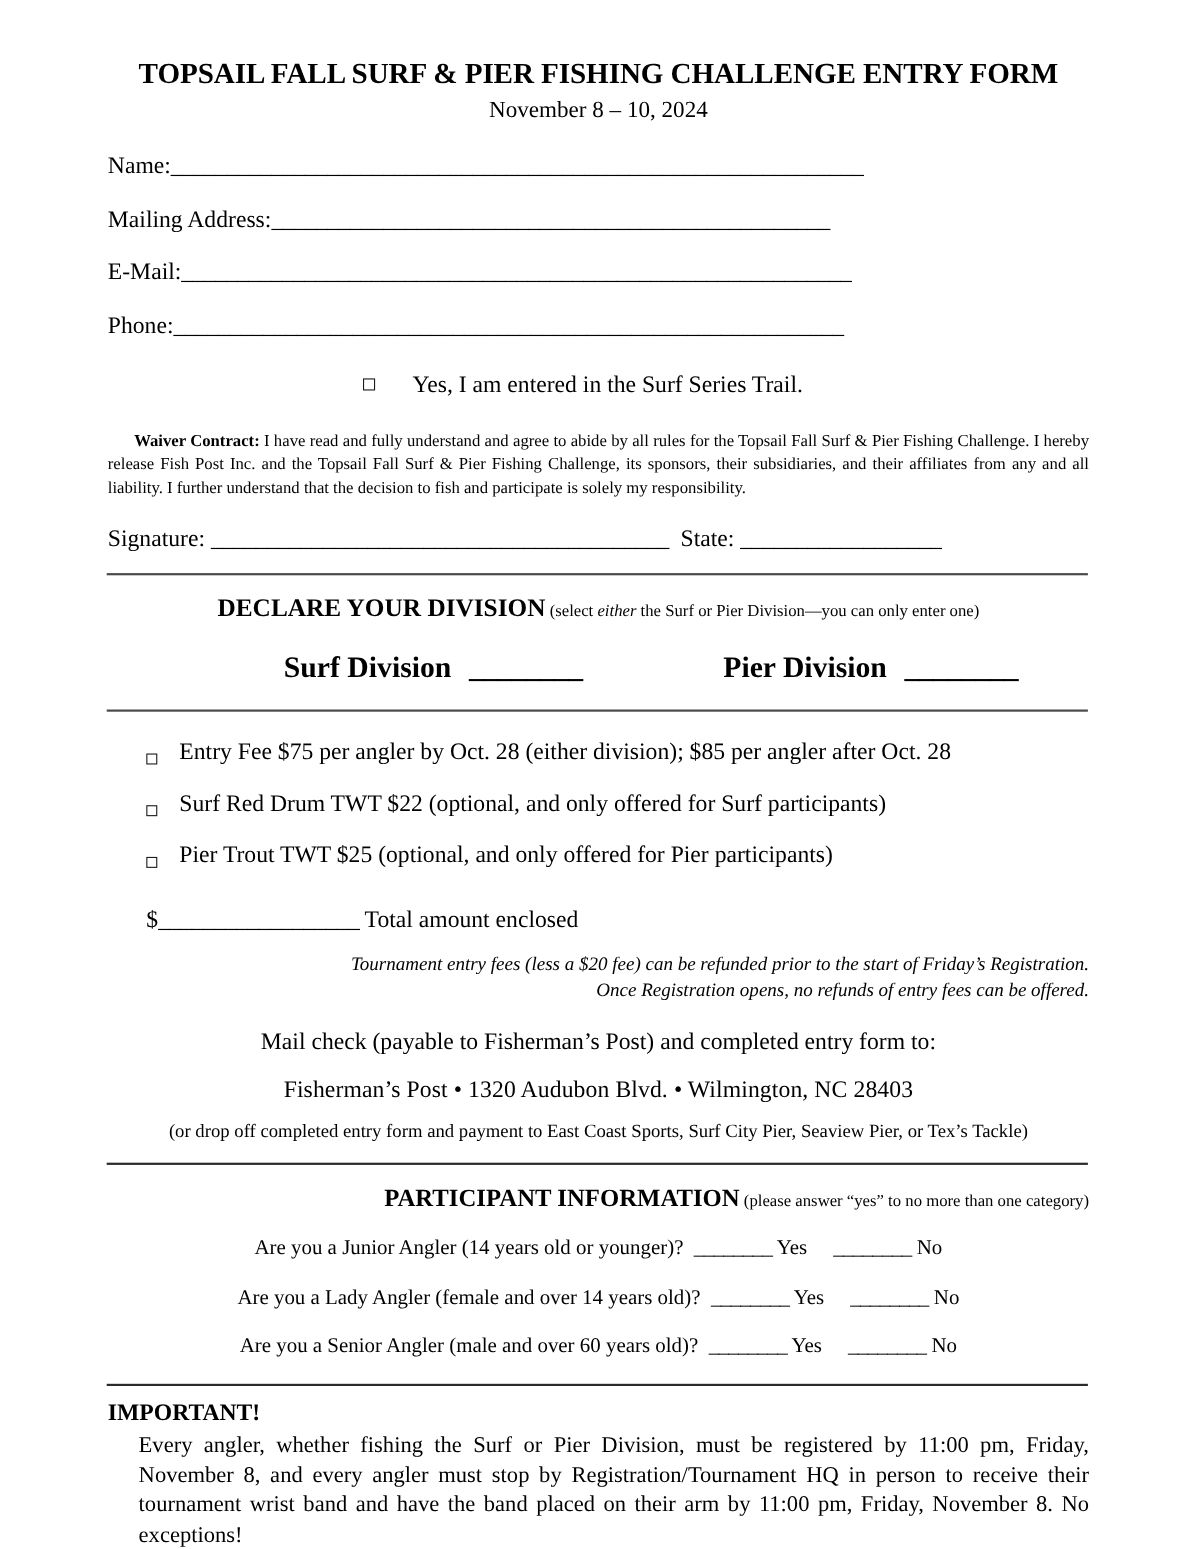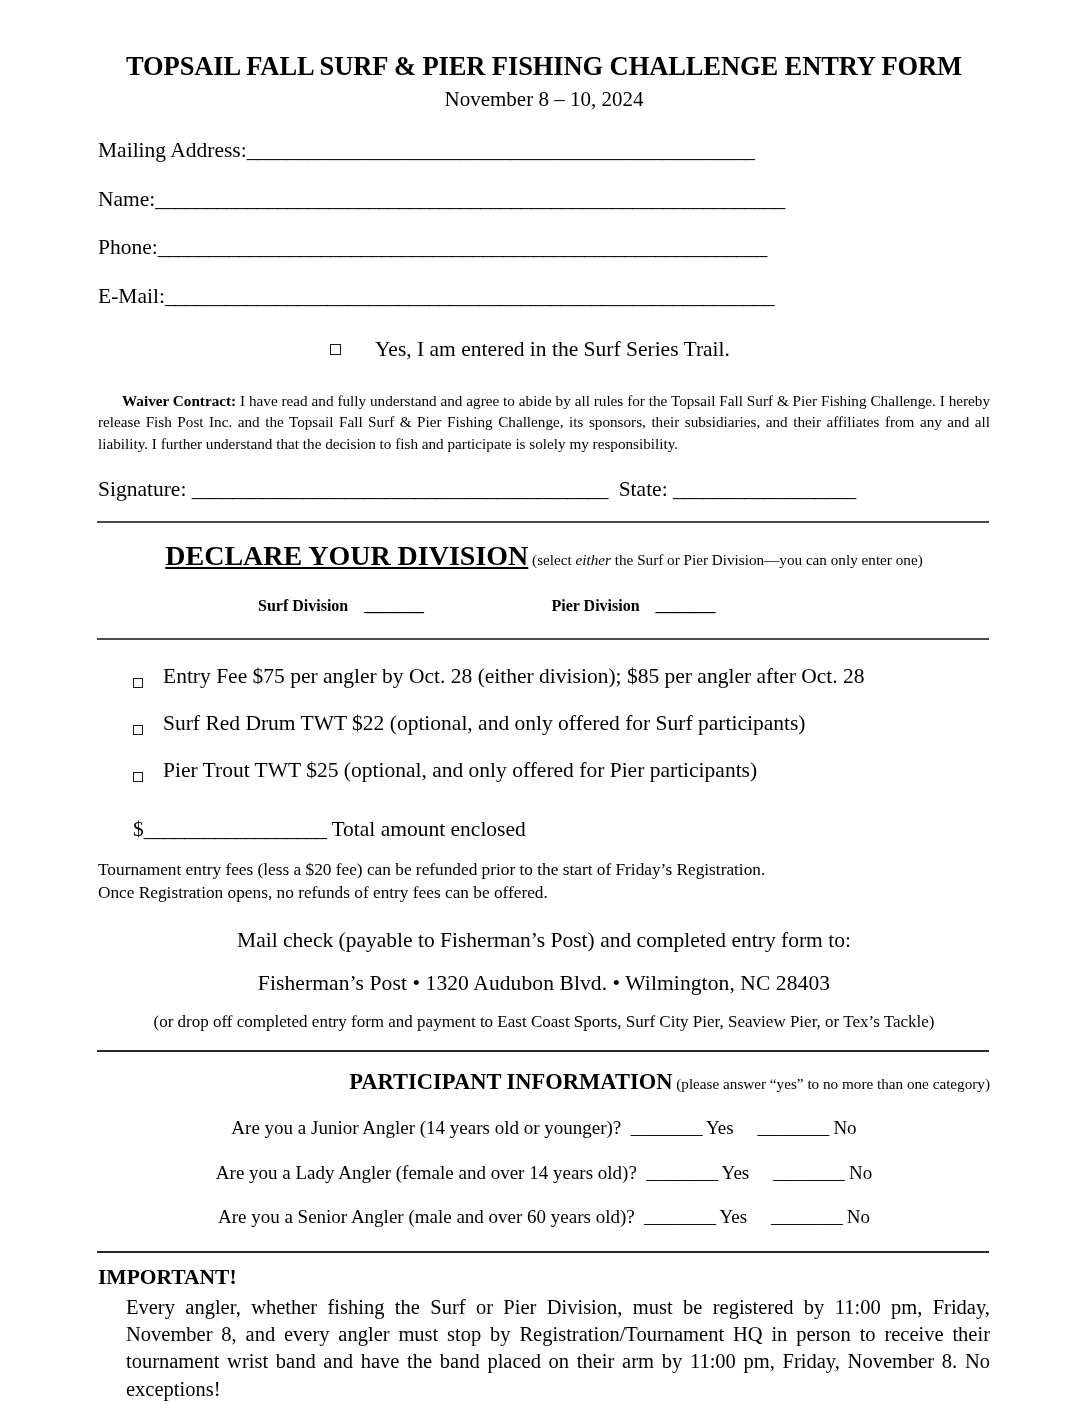--- a/index.html
+++ b/index.html
@@ -114,31 +114,30 @@
 
   
   .division-head {
     text-align: center;
     font-size: 15px;
     padding-top: 16px;
     line-height: 1.2;
   }
   .division-head .dh-main {
     font-weight: bold;
-    font-size: 28px;
-    text-decoration: underline;
+    font-size: 23px;
   }
   .division-head .dh-sub {
     font-size: 15.2px;
   }
   .division-head .dh-sub i { font-style: italic; }
 
   .division-row {
     display: flex;
-    font-size: 16px;
+    font-size: 27px;
     font-weight: bold;
     padding-top: 24px;
     padding-left: 160px;
     padding-bottom: 23px;
     align-items: flex-end;
   }
   .division-row .d-item { white-space: nowrap; }
   .division-row .d-gap { width: 128px; }
   .division-row .d-blank {
     font-weight: bold;
@@ -170,21 +169,22 @@
 
   .total-line {
     font-size: 21.5px;
     line-height: 1.2;
     padding-top: 13px;
     padding-left: 35px;
     white-space: nowrap;
   }
 
   .refund-note {
-    text-align: left;
+    text-align: right;
+    font-style: italic;
     font-size: 17.3px;
     line-height: 1.32;
     padding-top: 16px;
   }
 
   .mail-line {
     text-align: center;
     font-size: 21.5px;
     line-height: 1.2;
     padding-top: 23px;
@@ -249,34 +249,34 @@
 <body>
 
 <div class="page">
 
   <h1 class="doc-title">TOPSAIL FALL SURF &amp; PIER FISHING CHALLENGE ENTRY FORM</h1>
   <div class="doc-subtitle">November 8 – 10, 2024</div>
 
   <div class="field-block">
 
     <div class="field-line">
+      <span>Name:</span><span class="rule-fill">______________________________________________________________</span>
+    </div>
+
+    <div class="field-line">
       <span>Mailing Address:</span><span class="rule-fill">__________________________________________________</span>
     </div>
 
+
     <div class="field-line">
-      <span>Name:</span><span class="rule-fill">______________________________________________________________</span>
-    </div>
-
+      <span>E-Mail:</span><span class="rule-fill">____________________________________________________________</span>
+    </div>
 
     <div class="field-line">
       <span>Phone:</span><span class="rule-fill">____________________________________________________________</span>
-    </div>
-
-    <div class="field-line">
-      <span>E-Mail:</span><span class="rule-fill">____________________________________________________________</span>
     </div>
 
   </div>
 
   <div class="checkbox-row">
     <span class="cbox"></span><span>Yes, I am entered in the Surf Series Trail.</span>
   </div>
 
   <div class="waiver">
     <b>Waiver Contract:</b><span> I have read and fully understand and agree to abide by all rules for the Topsail Fall Surf &amp; Pier Fishing Challenge. I hereby release Fish Post Inc. and the Topsail Fall Surf &amp; Pier Fishing Challenge, its sponsors, their subsidiaries, and their affiliates from any and all liability. I further understand that the decision to fish and participate is solely my responsibility.</span>

